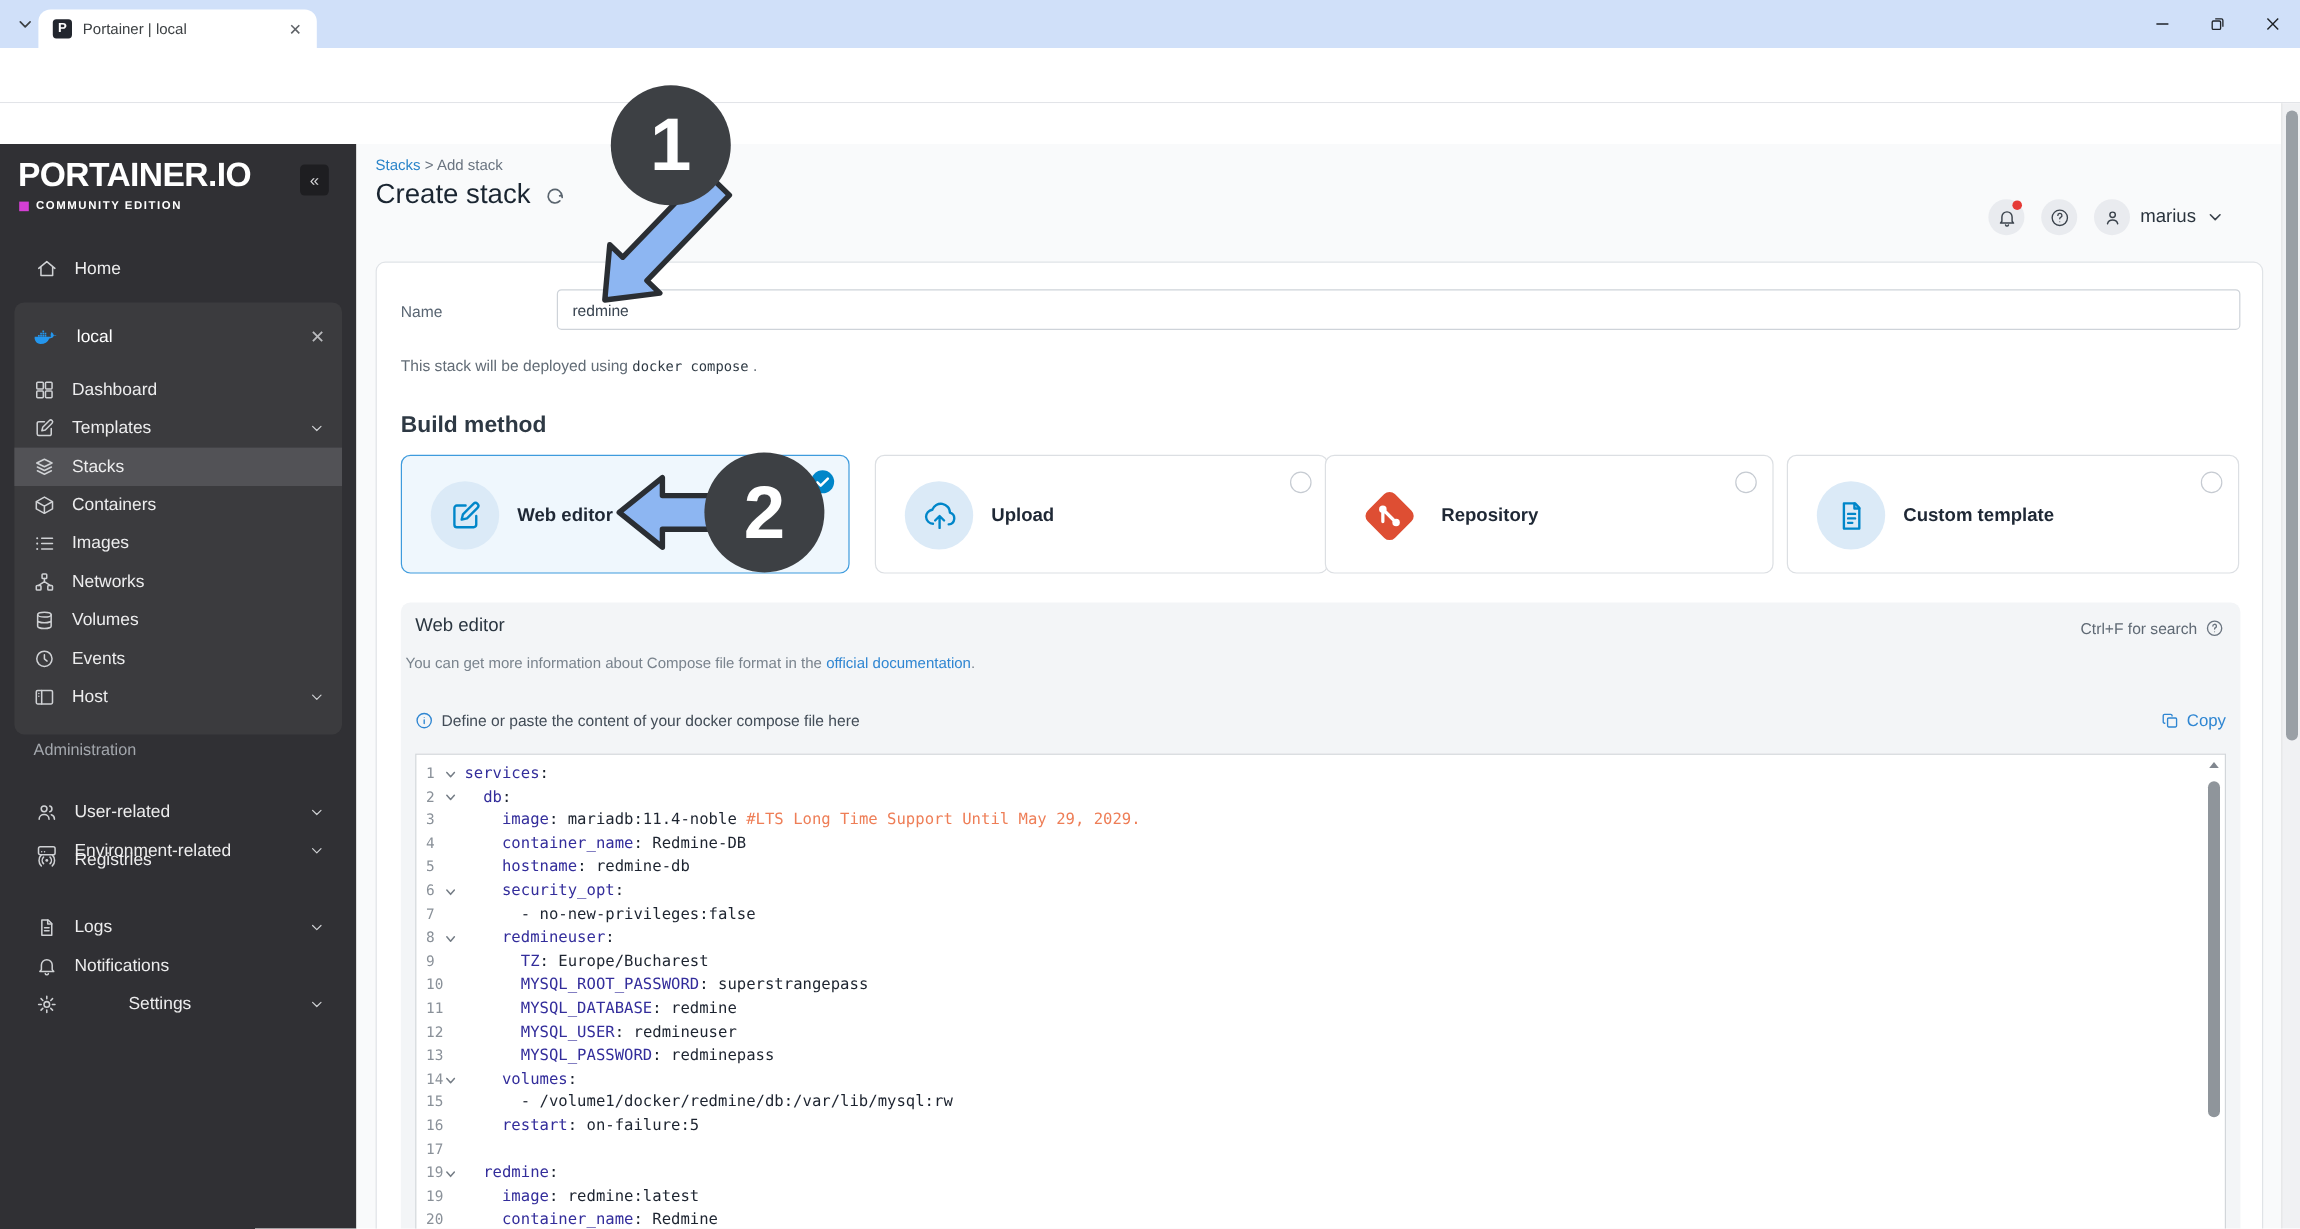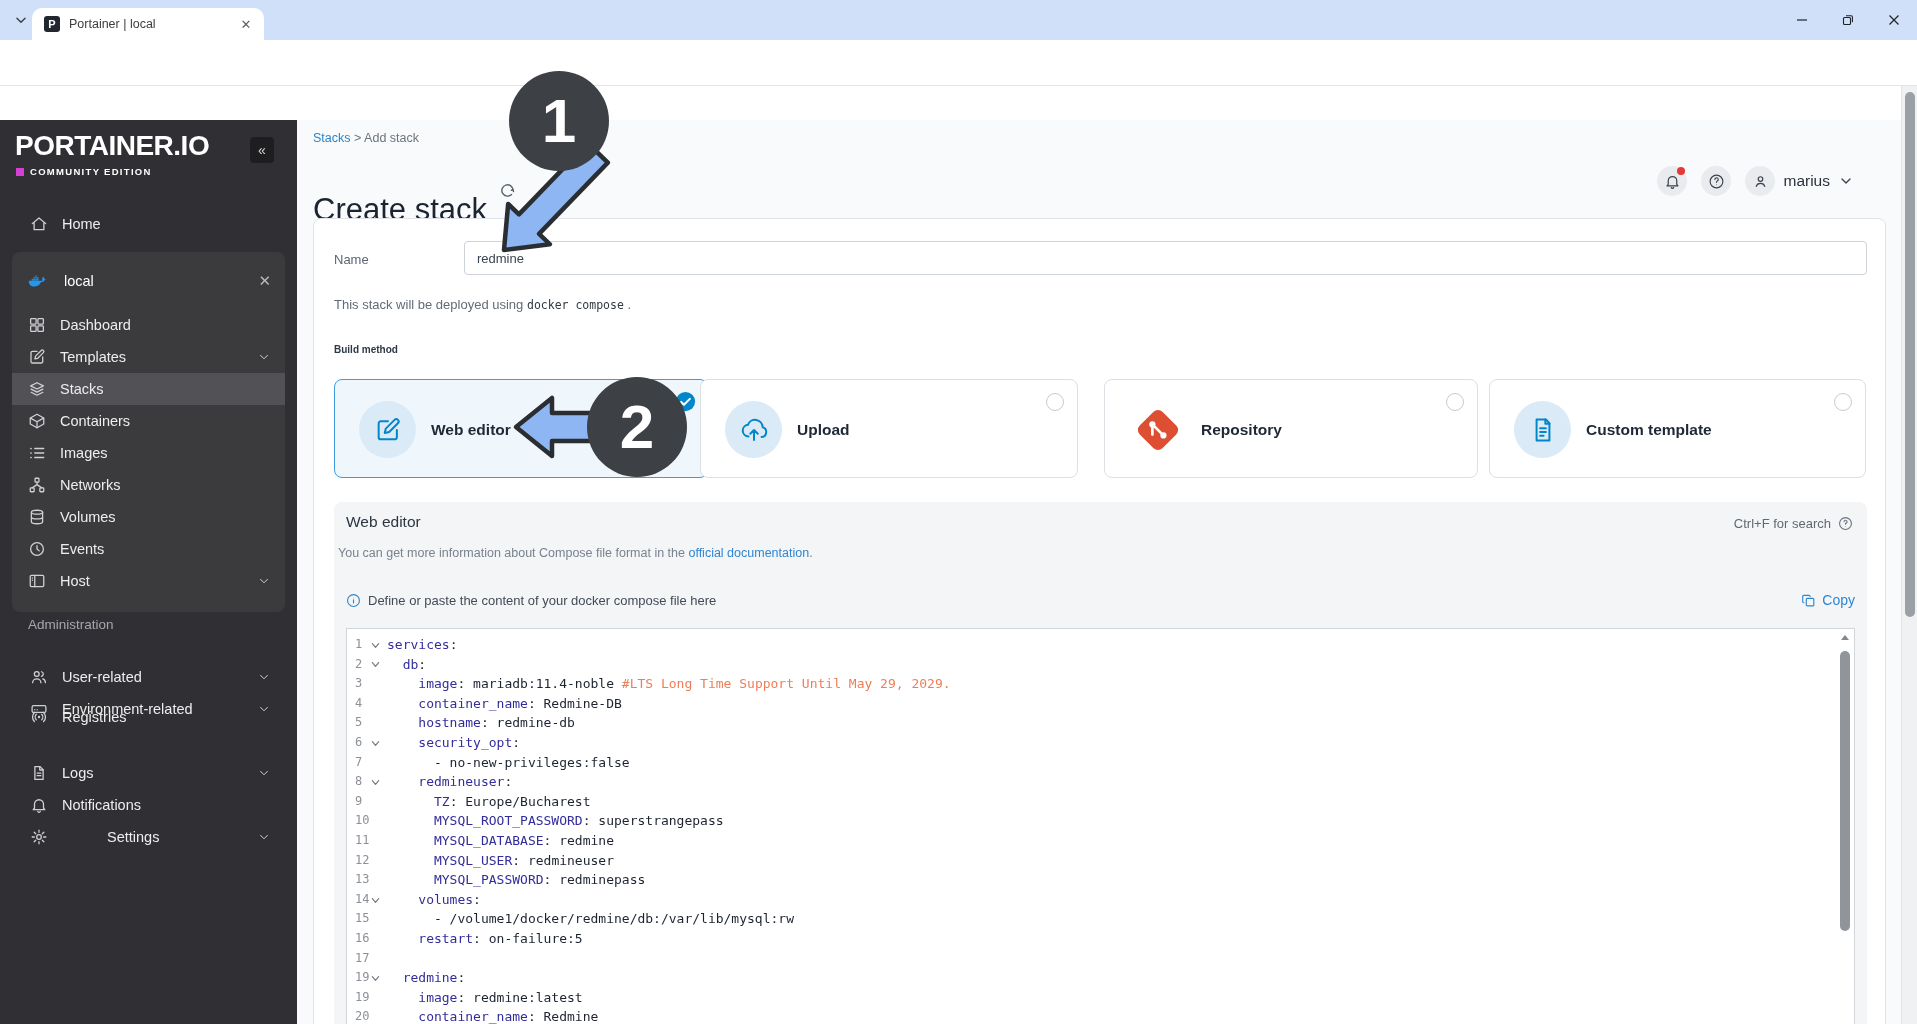--- a/index.html
+++ b/index.html
@@ -63,40 +63,40 @@
   .env-close { position:absolute; right:14px; color:#b9babd; font-size:15px; }
   .env-items .side-item { left:0; padding-left:16px; }
   .side-item.active { background:#525256; }
   .admin-label { position:absolute; left:28px; top:497px; font-size:13.5px; color:#a3a7ad; }
 
   
   .main { position:absolute; left:297px; top:0; width:1604px; height:904px; background:#f9fafb; }
   .breadcrumb { position:absolute; left:16px; top:11px; font-size:12.5px; color:#6a7480; }
   .breadcrumb .bc-link { color:#2a84c9; }
   .page-title-row { position:absolute; left:16px; top:28px; display:flex; align-items:center; gap:12px; }
-  .page-title { font-size:31px; font-weight:500; color:#1a2531;margin-top:44px; }
+  .page-title { font-size:23px; font-weight:500; color:#1a2531; }
   .refresh-ico { width:17px; height:17px; color:#5a646e; margin-top:4px;}
   .hdr-right { position:absolute; right:47px; top:46px; display:flex; align-items:center; gap:14px; }
   .hdr-circle { width:30px; height:30px; border-radius:50%; background:#e9ebef; color:#3b434c;
     display:flex; align-items:center; justify-content:center; position:relative; }
   .hdr-circle svg { width:17px; height:17px; }
   .hdr-dot { position:absolute; right:2px; top:1px; width:8px; height:8px; border-radius:50%; background:#e53935; }
   .hdr-user { display:flex; align-items:center; gap:8px; }
   .hdr-username { font-size:15.5px; color:#2a333d; }
   .hdr-chev { width:16px; height:16px; color:#3b434c; }
 
   .card { position:absolute; left:16px; top:98px; width:1573px; height:920px; background:#fff;
     border:1px solid #e0e3e7; border-radius:8px; }
   .name-label { position:absolute; left:20px; top:33px; font-size:13px; color:#5a6673; }
   .name-input { position:absolute; left:150px; top:22px; width:1403px; height:34px; background:#fff;
     border:1px solid #ced3d9; border-radius:4px; font-size:13px; color:#394450; padding:0 12px;
     font-family:"Liberation Sans", sans-serif; }
   .deploy-note { position:absolute; left:20px; top:78px; font-size:13px; color:#626c76; }
   .deploy-note code { font-family:"DejaVu Sans Mono", monospace; font-size:11.5px; color:#2f3a44; }
-  .build-heading { position:absolute; left:20px; top:125px; font-size:10px; font-weight:600; color:#2e3944; }
+  .build-heading { position:absolute; left:20px; top:125px; font-size:19px; font-weight:600; color:#2e3944; }
 
   .bm-row { position:absolute; left:20px; top:160px; width:1533px; height:99px; }
   .bm-card { position:absolute; top:0; height:99px; background:#fff; border:1px solid #dcdfe3; border-radius:8px; cursor:pointer; }
   .bm-card.selected { background:#eff7fd; border:1px solid #3e9bdd; }
   .bm-iconwrap { position:absolute; left:24px; top:21px; width:57px; height:57px; border-radius:50%;
     background:#dbeaf7; display:flex; align-items:center; justify-content:center; color:var(--accent,#0086c9); }
   .bm-iconwrap.noring { background:transparent; }
   .bm-iconwrap svg { width:28px; height:28px; }
   .bm-iconwrap.noring svg { width:50px; height:50px; }
   .bm-label { position:absolute; left:96px; top:0; height:99px; display:flex; align-items:center;
@@ -472,21 +472,21 @@
                   <path d="M12 4.5H5.8A1.8 1.8 0 0 0 4 6.3v12A1.8 1.8 0 0 0 5.8 20h12a1.8 1.8 0 0 0 1.8-1.8V12"></path>
                   <path d="M17.6 3.3a2 2 0 0 1 2.9 2.9L13 13.7l-3.8.9.9-3.8z"></path>
                 </svg>
               </span>
               <span class="bm-label">Web editor</span>
               <span class="bm-check"><svg viewBox="0 0 24 24">
                   <circle cx="12" cy="12" r="11" fill="var(--accent,#0086c9)"></circle>
                   <path d="m7 12.5 3.2 3.2L17 9" fill="none" stroke="#fff" stroke-width="2.4" stroke-linecap="round" stroke-linejoin="round"></path>
                 </svg></span>
             </div>
-            <div class="bm-card" style="left: 366px; width: 378px;">
+            <div class="bm-card" style="left: 395px; width: 378px;">
               <span class="bm-iconwrap">
                 <svg viewBox="0 0 24 24" fill="none" stroke="currentColor" stroke-width="1.7" stroke-linecap="round" stroke-linejoin="round">
                   <path d="M7.3 17.5a5 5 0 0 1-.5-9.97A6.5 6.5 0 0 1 19.4 9.6a4.3 4.3 0 0 1-.9 8.4"></path>
                   <path d="M12 20.5v-8M8.8 15.2 12 12l3.2 3.2"></path>
                 </svg>
               </span>
               <span class="bm-label">Upload</span>
               <span class="bm-radio"></span>
             </div>
             <div class="bm-card" style="left: 770px; width: 374px;">

